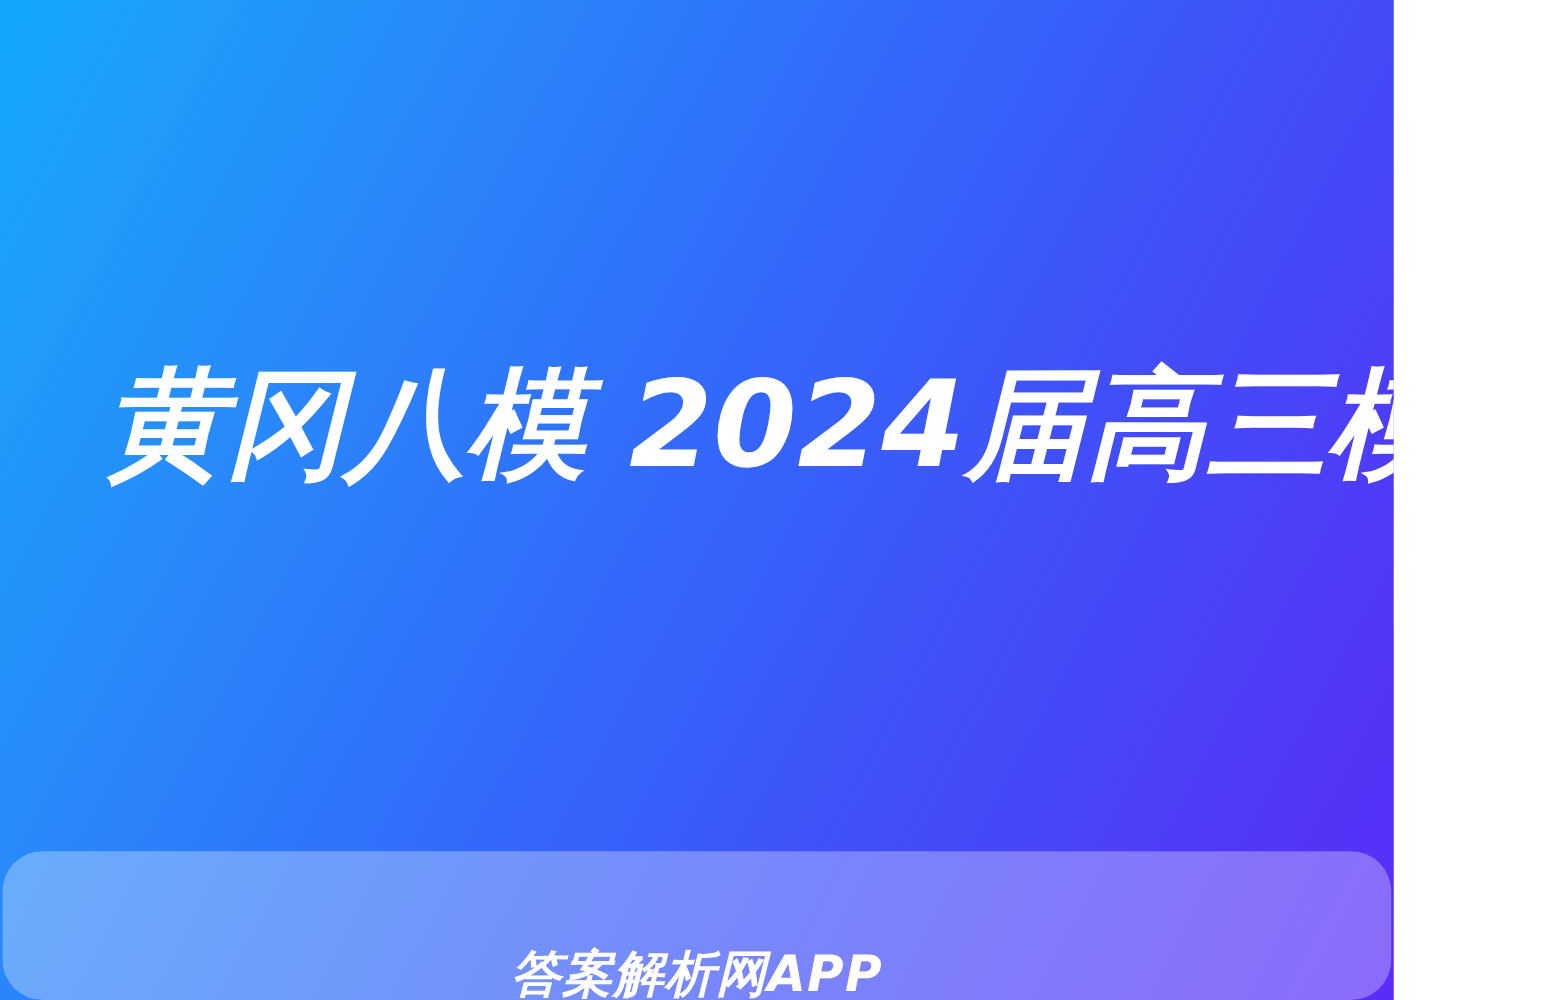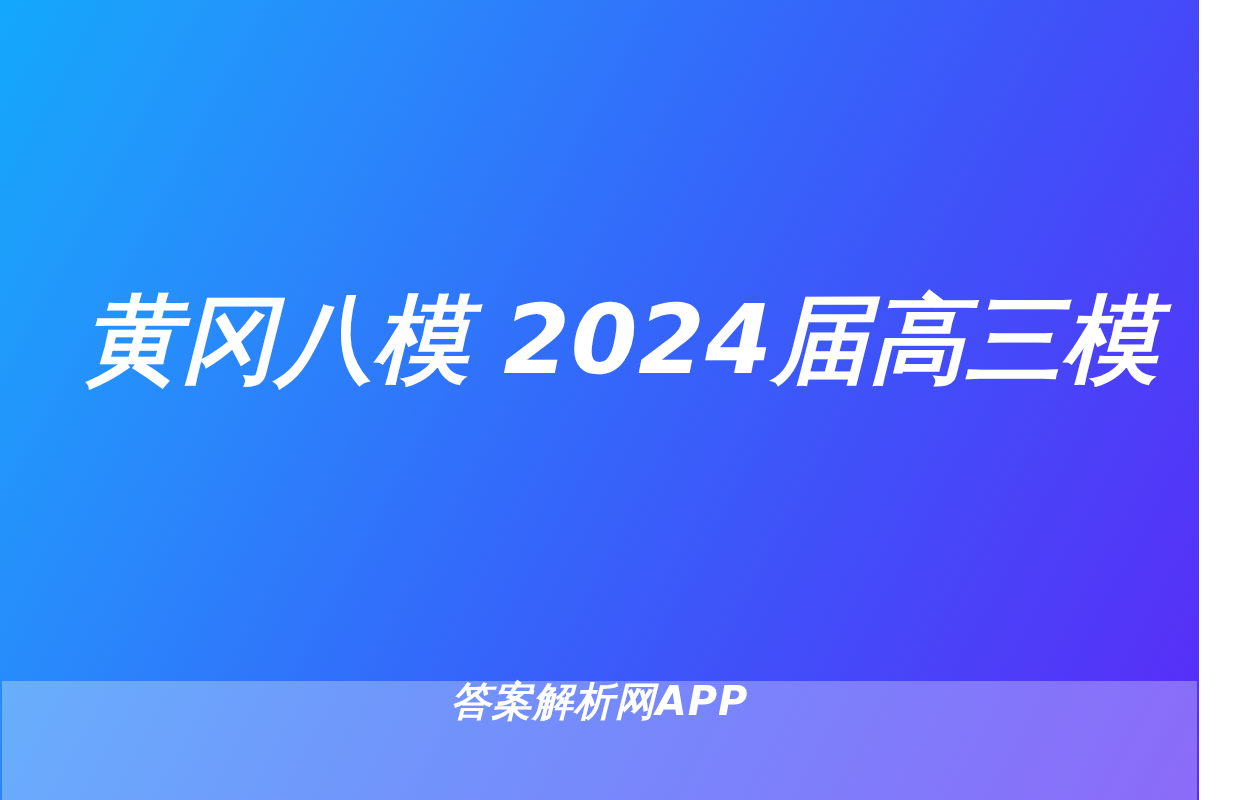--- a/index.html
+++ b/index.html
@@ -9,21 +9,21 @@
     background: #ffffff;
   }
 
   body {
     font-family: "Liberation Sans", "DejaVu Sans", sans-serif;
   }
 
   
   .poster {
     position: relative;
-    width: 1199px;
+    width: 1115px;
     height: 800px;
     overflow: hidden;
     
     background-image: linear-gradient(
         118deg,
         #12a8fc 0%,
         #1f9bfb 11%,
         #2a86fb 27%,
         #3369fa 48%,
         #3f52f9 66%,
@@ -67,22 +67,23 @@
 
   
   .footer-band {
     position: absolute;
     left: 2px;
     right: 2px;
     top: 681px;
     bottom: 0;
     background: rgba(255, 255, 255, 0.30);
     display: flex;
-    align-items: flex-start;
+    align-items: flex-end;
     justify-content: center;
+    border-radius: 32px;
   }
 
   .watermark {
     color: #ffffff;
     font-family: "DejaVu Sans", "Liberation Sans", sans-serif;
     font-size: 40px;
     font-weight: 700;
     font-style: italic;
     letter-spacing: 1px;
     line-height: 1;

